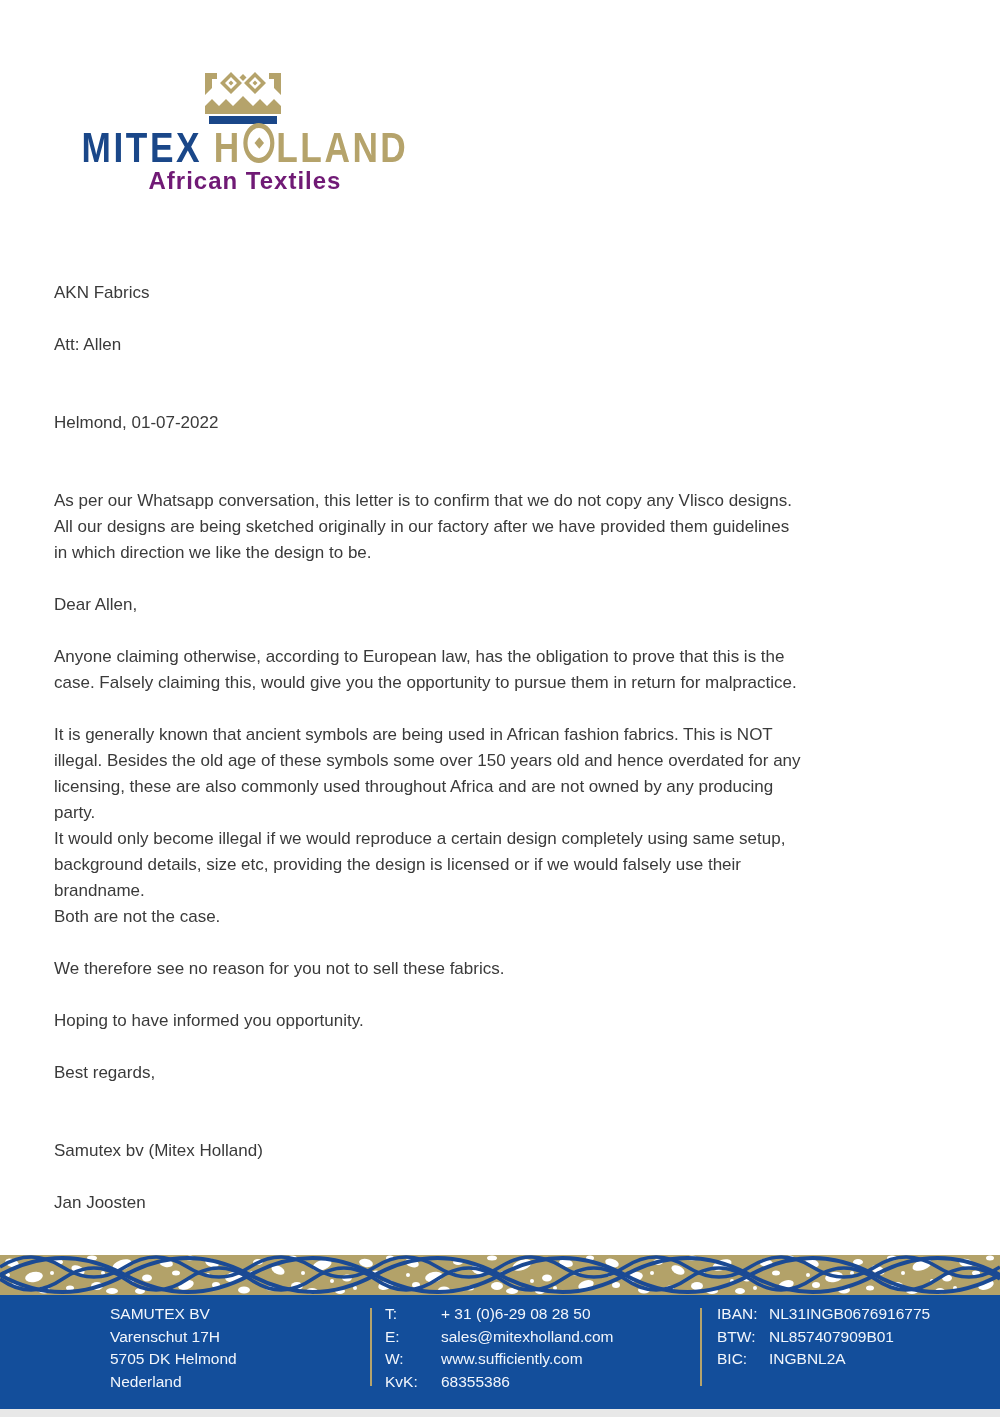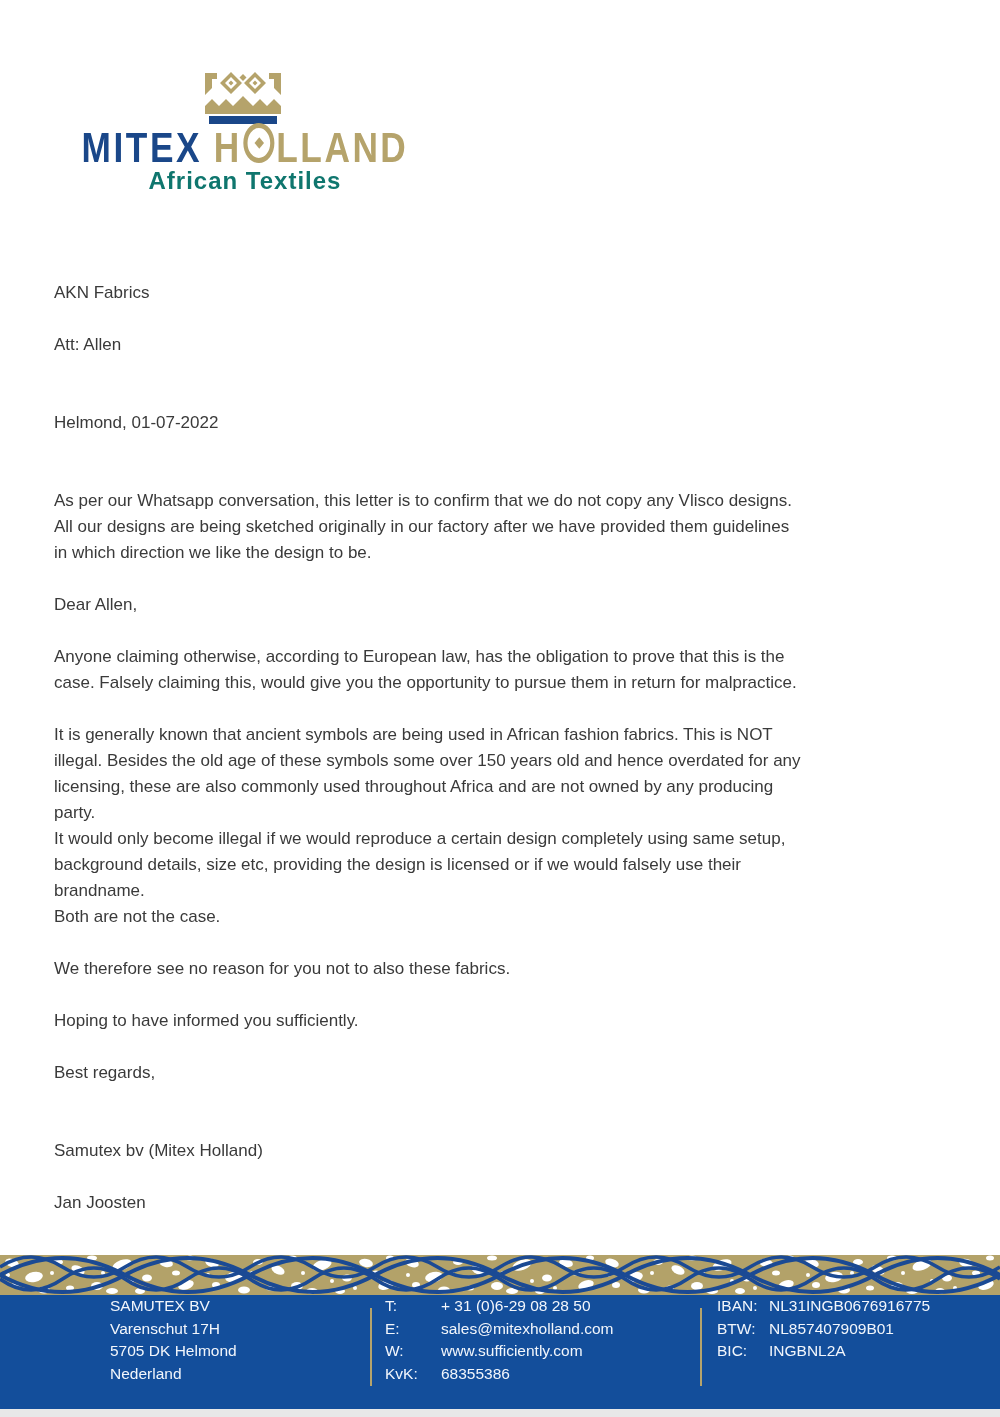--- a/index.html
+++ b/index.html
@@ -22,39 +22,39 @@
   .logo-o{
     display:inline-block;width:27px;height:30px;border:5px solid #b5a36b;
     border-radius:50%;position:relative;margin:0 2px;vertical-align:-1px;
   }
   .logo-o::after{
     content:"";position:absolute;left:50%;top:50%;width:8px;height:8px;
     margin:-4px 0 0 -4px;background:#b5a36b;transform:rotate(45deg);
   }
   .logo-subtitle{
     position:absolute;left:0;top:167px;width:490px;text-align:center;
-    font-weight:bold;font-size:24px;letter-spacing:1px;color:#0f766e;
+    font-weight:bold;font-size:24px;letter-spacing:1px;color:#701a75;
   }
 
   
   .letter{
     position:absolute;left:54px;top:254px;width:880px;
     color:#3a3a3a;font-size:17px;line-height:26px;
   }
   .letter .blk{margin:0 0 26px 0;white-space:pre-line;}
   .letter .blk.date{margin-bottom:52px;}
   .letter .blk.tight{margin-bottom:0;}
 
   
   .band-svg{position:absolute;left:0;top:1255px;display:block;}
   .footer{
     position:absolute;left:0;top:1295px;width:1000px;height:114px;
     background:#134e9b;color:#f2f6fc;font-size:15.5px;
   }
-  .f-col{position:absolute;top:0;line-height:22.5px;}
+  .f-col{position:absolute;top:8px;line-height:22.5px;}
   .f-addr{left:110px;}
   .f-contact{left:385px;}
   .f-bank{left:717px;}
   .f-row{display:flex;}
   .f-contact .lbl{width:56px;flex:none;}
   .f-bank .lbl{width:52px;flex:none;}
   .f-div{position:absolute;top:13px;width:2px;height:78px;background:#b5a36b;}
   .f-div.d1{left:370px;}
   .f-div.d2{left:700px;}
   .bottom-strip{position:absolute;left:0;top:1409px;width:1000px;height:8px;background:#e8e8e8;}
@@ -101,22 +101,22 @@
     <div class="blk">Anyone claiming otherwise, according to European law, has the obligation to prove that this is the
 case. Falsely claiming this, would give you the opportunity to pursue them in return for malpractice.</div>
     <div class="blk">It is generally known that ancient symbols are being used in African fashion fabrics. This is NOT
 illegal. Besides the old age of these symbols some over 150 years old and hence overdated for any
 licensing, these are also commonly used throughout Africa and are not owned by any producing
 party.
 It would only become illegal if we would reproduce a certain design completely using same setup,
 background details, size etc, providing the design is licensed or if we would falsely use their
 brandname.
 Both are not the case.</div>
-    <div class="blk">We therefore see no reason for you not to also these fabrics.</div>
-    <div class="blk">Hoping to have informed you sufficiently.</div>
+    <div class="blk">We therefore see no reason for you not to sell these fabrics.</div>
+    <div class="blk">Hoping to have informed you opportunity.</div>
     <div class="blk">Best regards,</div>
     <div class="blk tight">
       <div>Samutex bv (Mitex Holland)</div>
       <div>Jan Joosten</div>
     </div>
   </div>
 
   <svg class="band-svg" width="1000" height="40" viewBox="0 0 1000 40" preserveAspectRatio="none" aria-hidden="true">
     <defs>
       <pattern id="blobs" width="200" height="40" patternUnits="userSpaceOnUse">

